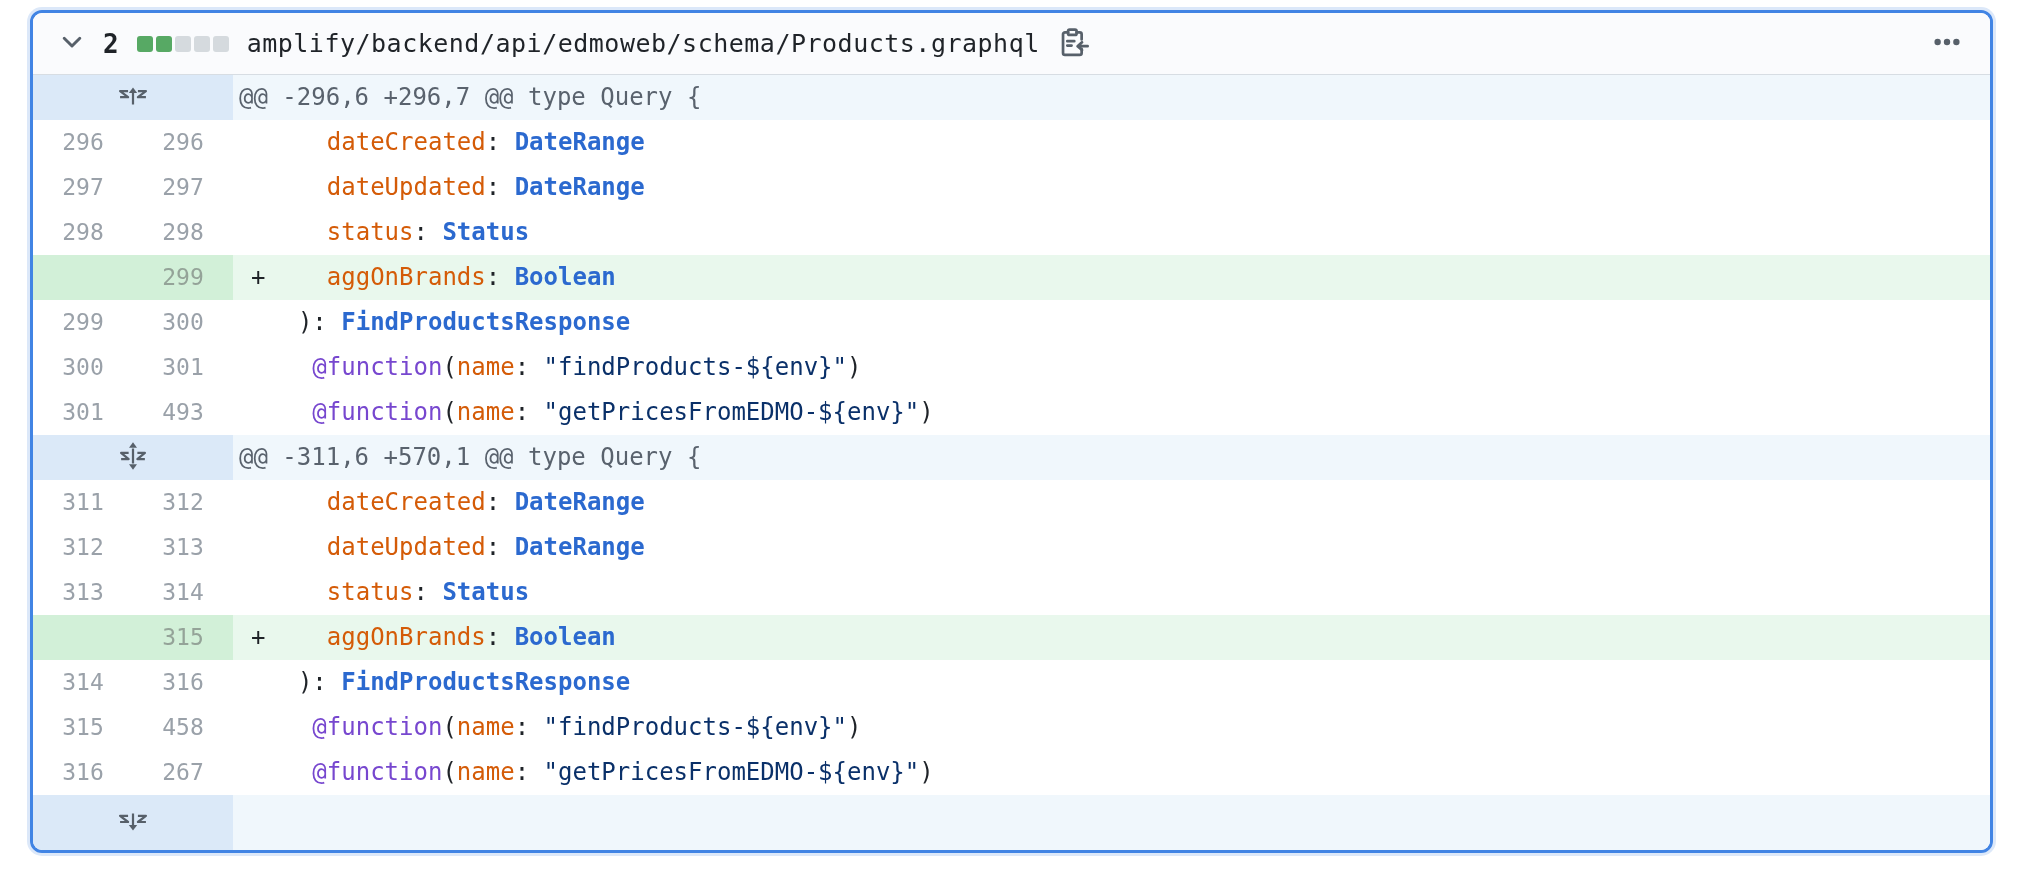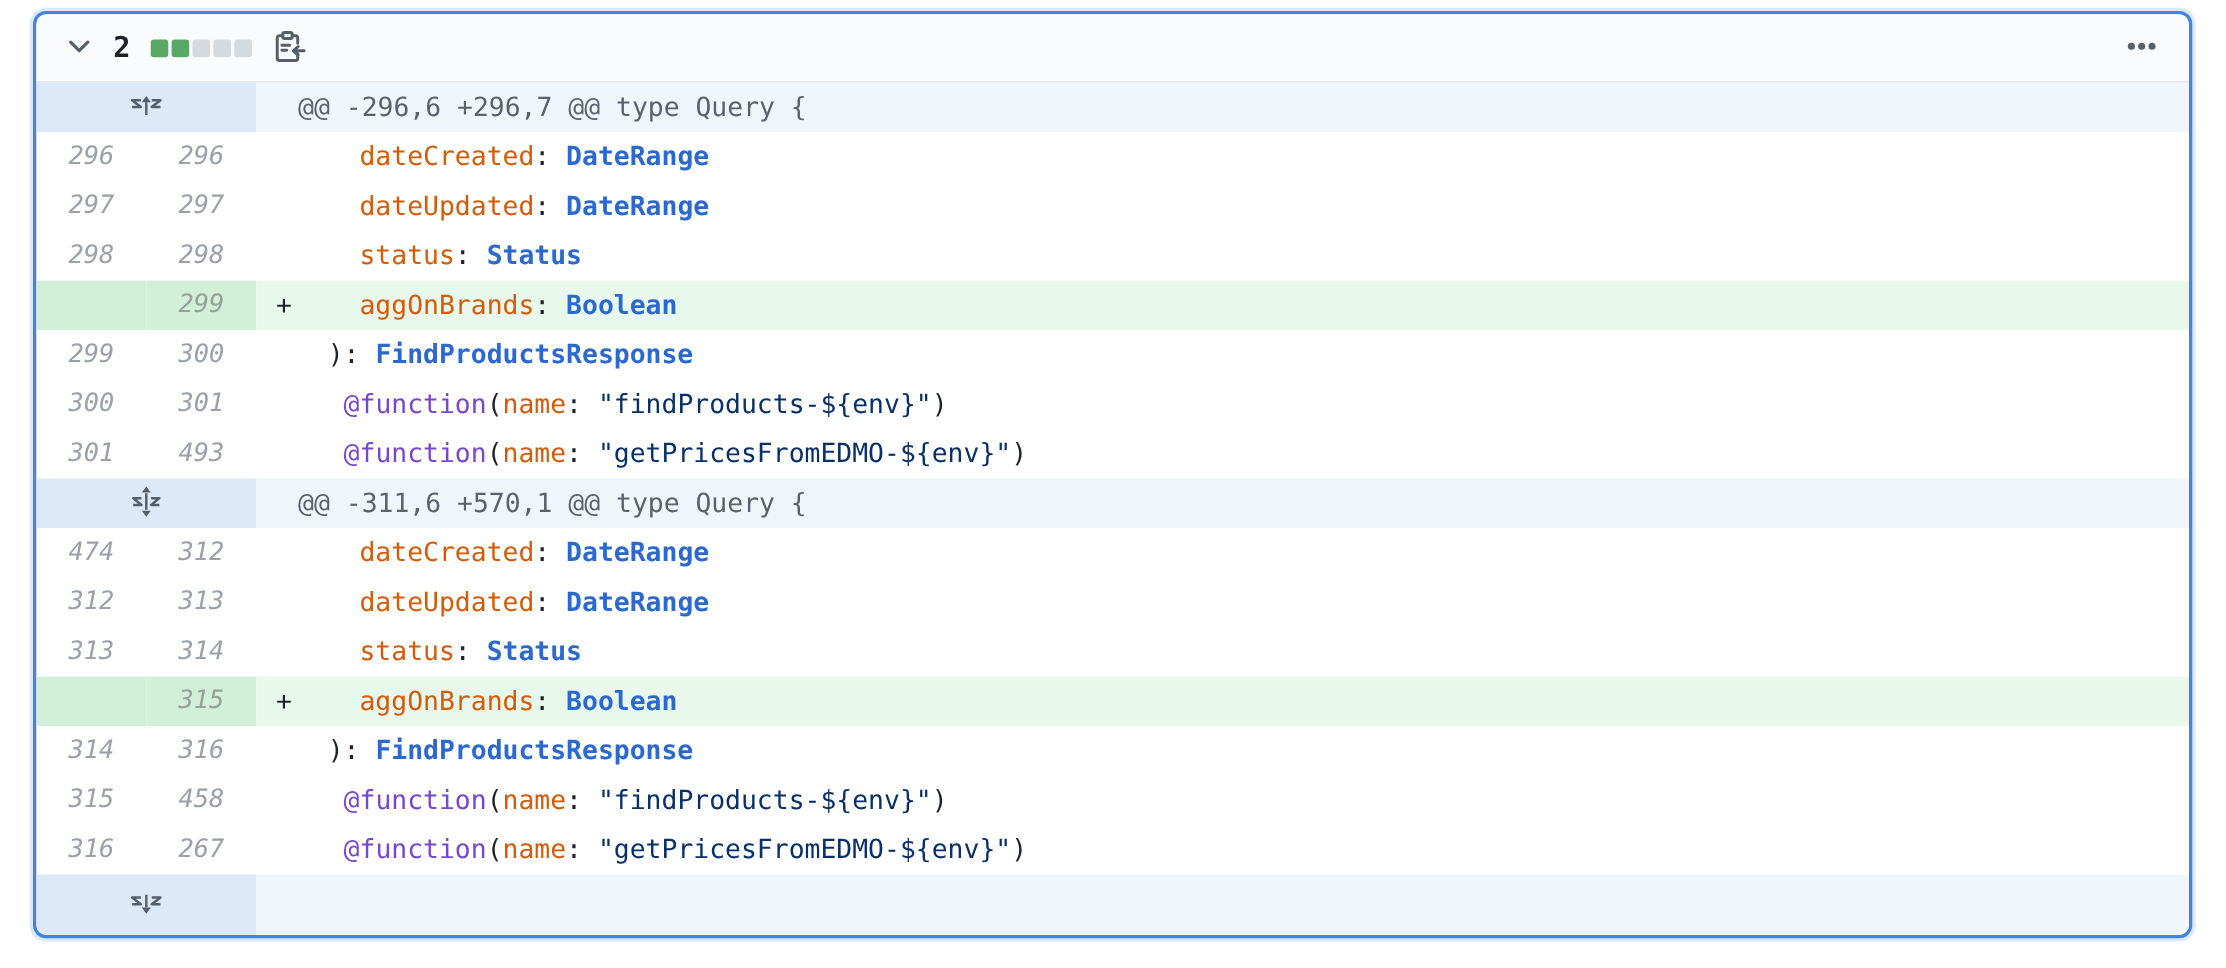--- a/index.html
+++ b/index.html
@@ -28,29 +28,29 @@
   .icon-btn { background: none; border: none; padding: 0; cursor: pointer; color: #57606a; display: inline-flex; align-items: center; }
   .count { font-family: "DejaVu Sans Mono", monospace; font-size: 26px; font-weight: 700; color: #1f2328; }
   .diffstat { display: flex; gap: 3px; align-items: center; }
   .diffstat .sq { width: 16px; height: 16px; border-radius: 3px; }
   .path { font-family: "DejaVu Sans Mono", monospace; font-size: 25px; color: #1f2328; letter-spacing: 0.5px; }
   .spacer { flex: 1; }
   
   .diff-body { font-family: "DejaVu Sans Mono", monospace; font-size: 24px; flex: 1; display: flex; flex-direction: column; }
   .row { display: grid; grid-template-columns: 100px 100px 1fr; height: 45px; line-height: 45px; flex: 0 0 45px; }
   .row.expander { height: 58px; line-height: 58px; flex: 1; min-height: 56px; }
-  .num { text-align: center; color: #9aa1a9; font-size: 23px; user-select: none; font-style: italic; }
+  .num { text-align: center; color: #9aa1a9; font-size: 23px; user-select: none; }
   .code { white-space: pre; color: #1f2328; overflow: hidden; }
   .marker { display: inline-block; width: 36px; padding-left: 18px; color: #1f2328; }
   .row.hunk .gutter, .row.expander .gutter {
     grid-column: 1 / 3; background: var(--hunk-gutter-bg, #dbe9f8);
     display: flex; align-items: center; justify-content: center;
   }
   .row.hunk .code, .row.expander .code {
-    background: var(--hunk-row-bg, #f0f7fc); color: #59626d; padding-left: 38px;
+    background: var(--hunk-row-bg, #f0f7fc); color: #59626d; padding-left: 6px;
   }
   .row.added .num { background: var(--added-gutter-bg, #d2f0d8); color: #94a398; }
   .row.added .code { background: var(--added-row-bg, #e9f8ed); }
   .expand-btn { background: none; border: none; padding: 0; cursor: pointer; color: #57606a; display: inline-flex; }
   
   .tk-plain { color: #1f2328; }
   .tk-attr  { color: var(--token-attr, #d45b07); }
   .tk-type  { color: var(--token-type, #2b69cf); font-weight: bold; }
   .tk-str   { color: var(--token-string, #0a3069); }
   .tk-kw    { color: var(--token-keyword, #7747cf); }
@@ -68,20 +68,21 @@
       </span>
     </button>
     <span class="count">2</span>
     <span class="diffstat">
         <span class="sq" style="background: rgb(87, 169, 100);"></span>
         <span class="sq" style="background: rgb(87, 169, 100);"></span>
         <span class="sq" style="background: rgb(213, 218, 222);"></span>
         <span class="sq" style="background: rgb(213, 218, 222);"></span>
         <span class="sq" style="background: rgb(213, 218, 222);"></span>
       </span>
+    <span class="path">amplify/backend/api/edmoweb/schema/Products.graphql</span>
     <button class="icon-btn">
       <span>
         <svg width="31" height="31" viewBox="0 0 16 16" fill="none" stroke="currentColor" stroke-width="1.4" stroke-linecap="round" stroke-linejoin="round">
           <path d="M5.2 2.8H3.6a1 1 0 0 0-1 1v9.6a1 1 0 0 0 1 1h7.6a1 1 0 0 0 1-1v-2.1"></path>
           <path d="M12.2 6.4V3.8a1 1 0 0 0-1-1h-1.6"></path>
           <rect x="5.2" y="1.3" width="4.4" height="2.8" rx="0.8"></rect>
           <path d="M4.8 7.3h3.6M4.8 9.6h2.2"></path>
           <path d="M15.3 9.9h-4.6M12.4 7.9l-2.3 2 2.3 2"></path>
         </svg>
       </span>
@@ -154,21 +155,21 @@
                 <polyline points="15.5,9.5 21.5,9.5 15.5,14.5 21.5,14.5"></polyline>
                 <path d="M12 6v12"></path>
                 <path d="M12 1l-3.2 4.4h6.4z" fill="currentColor" stroke="none"></path>
                 <path d="M12 23l-3.2-4.4h6.4z" fill="currentColor" stroke="none"></path>
               </svg></span>
           </button>
         </div>
         <div class="code">@@ -311,6 +570,1 @@ type Query {</div>
       </div>
       <div class="row context">
-        <div class="num">474</div>
+        <div class="num">311</div>
         <div class="num">312</div>
         <div class="code"><span class="marker"></span><span class="tk-plain">    </span><span class="tk-attr">dateCreated</span><span class="tk-plain">: </span><span class="tk-type">DateRange</span></div>
       </div>
       <div class="row context">
         <div class="num">312</div>
         <div class="num">313</div>
         <div class="code"><span class="marker"></span><span class="tk-plain">    </span><span class="tk-attr">dateUpdated</span><span class="tk-plain">: </span><span class="tk-type">DateRange</span></div>
       </div>
       <div class="row context">
         <div class="num">313</div>

